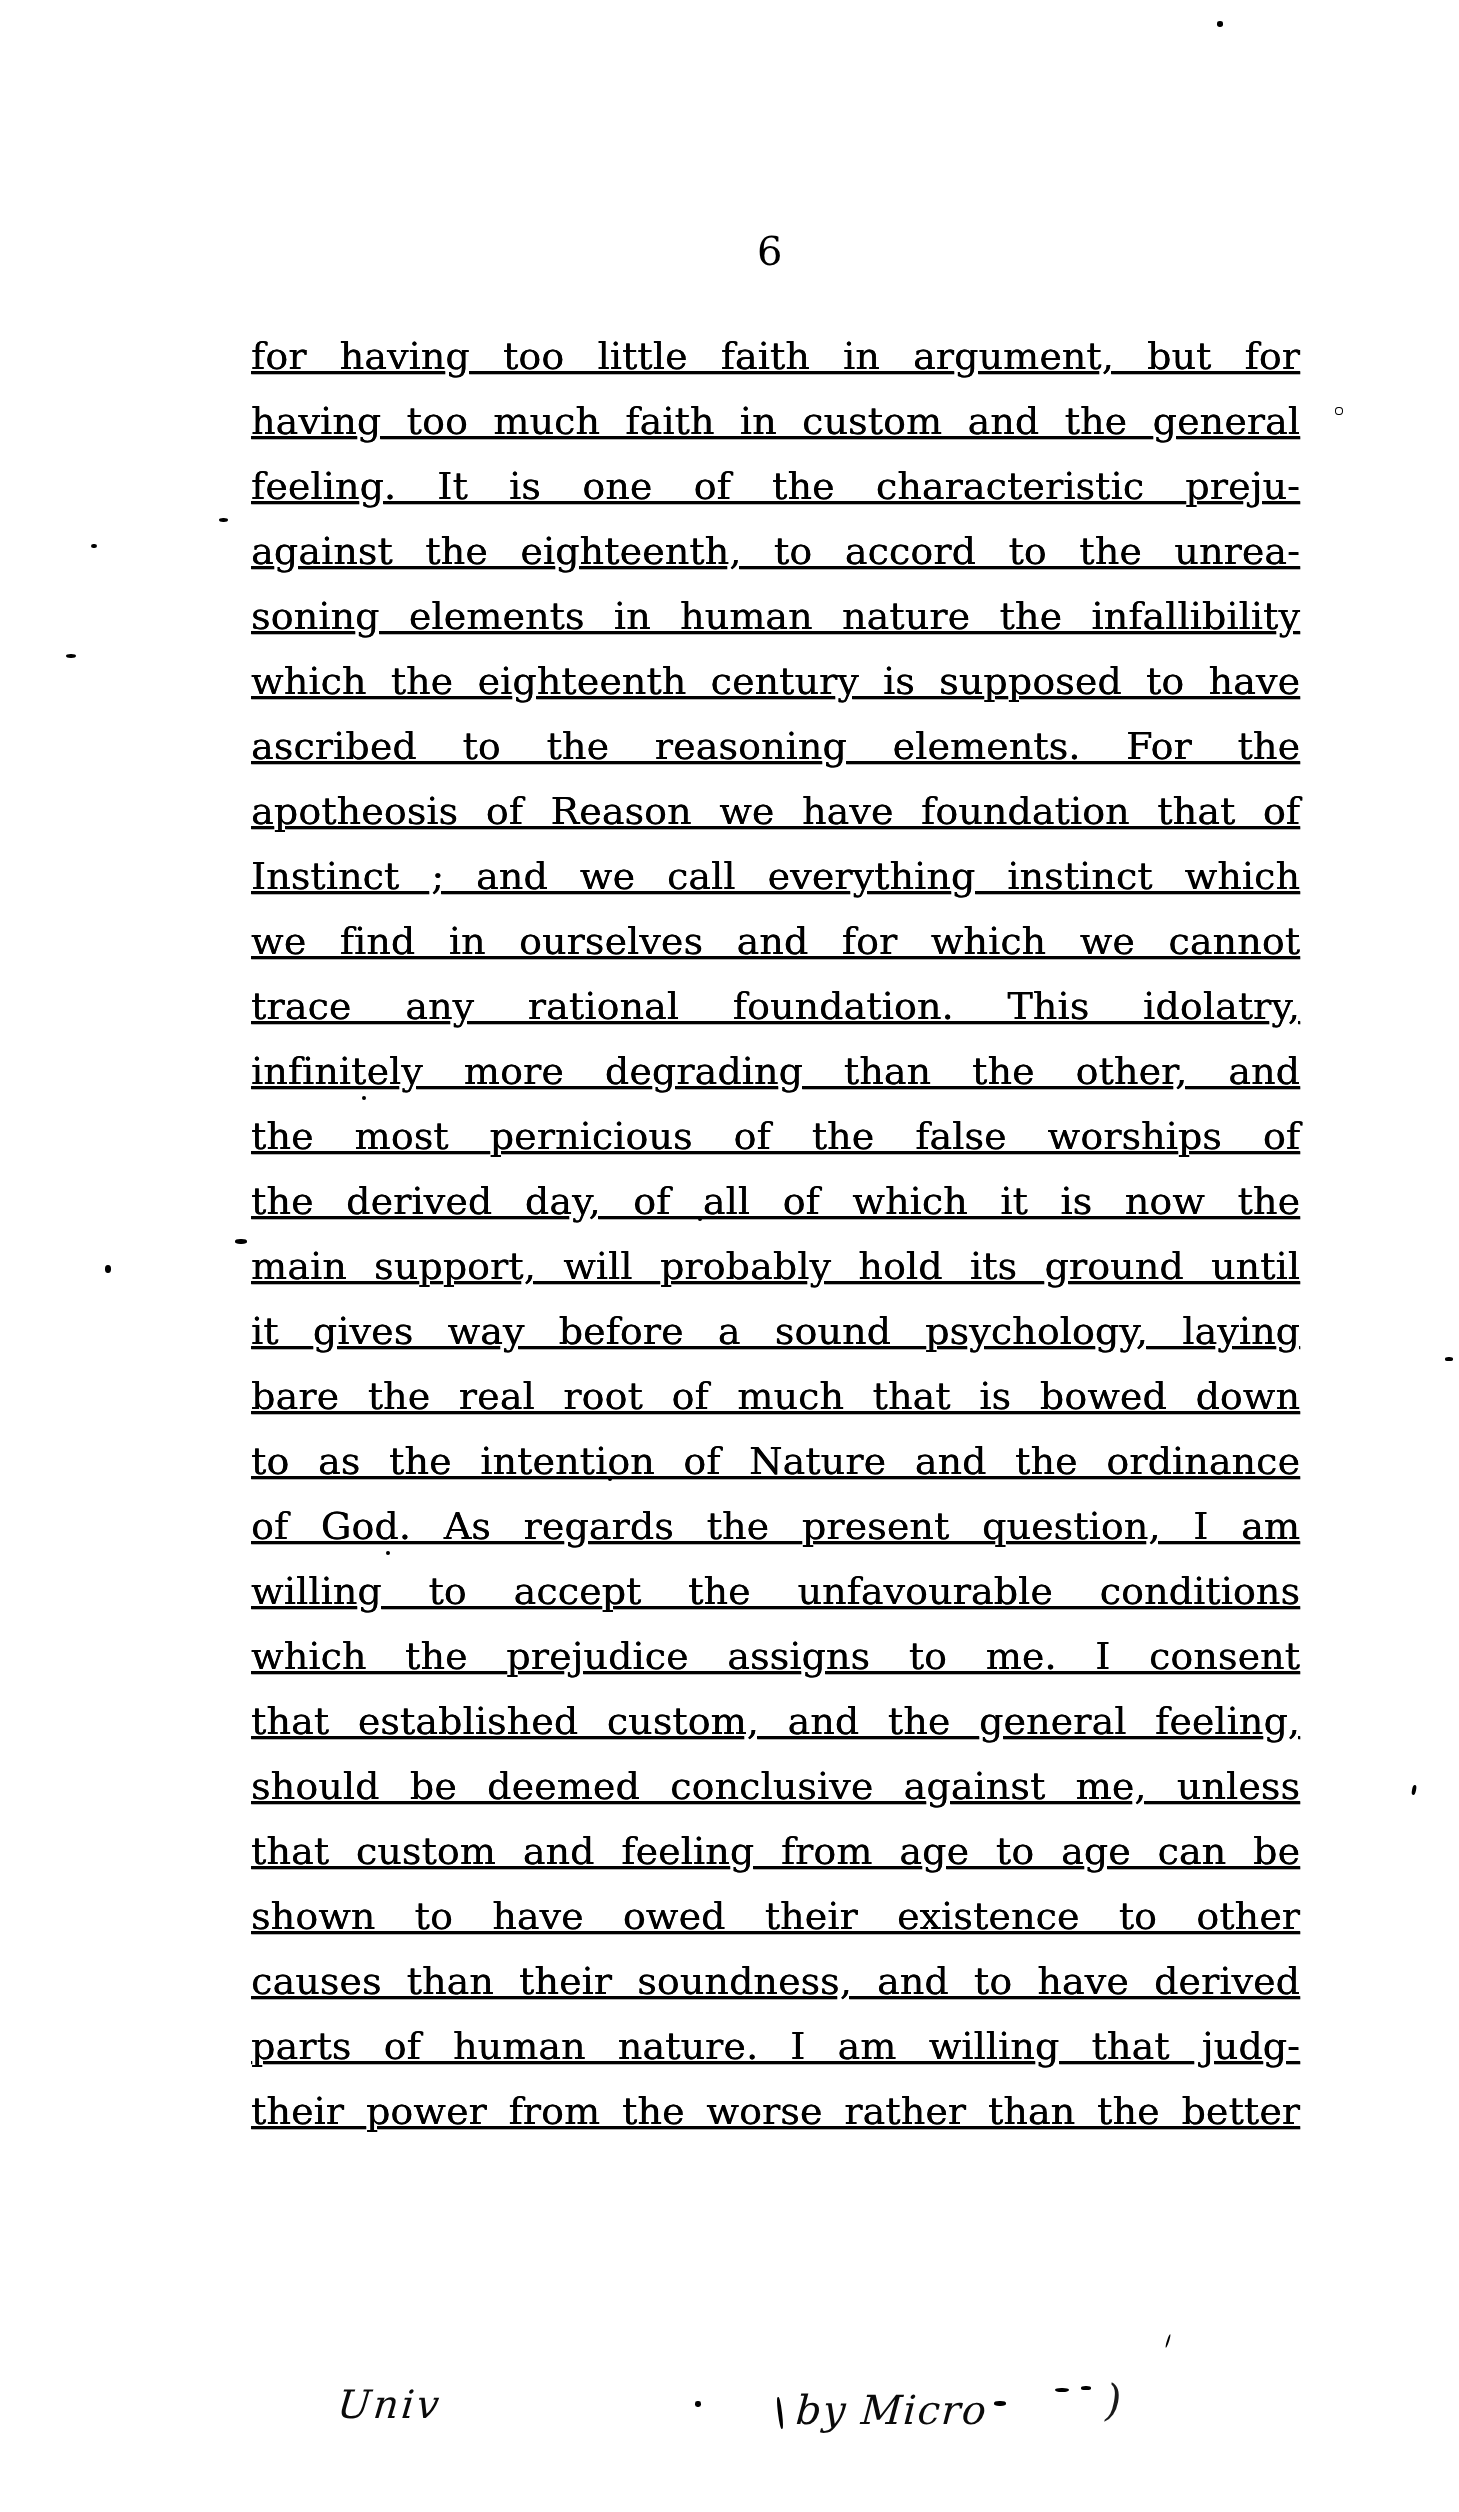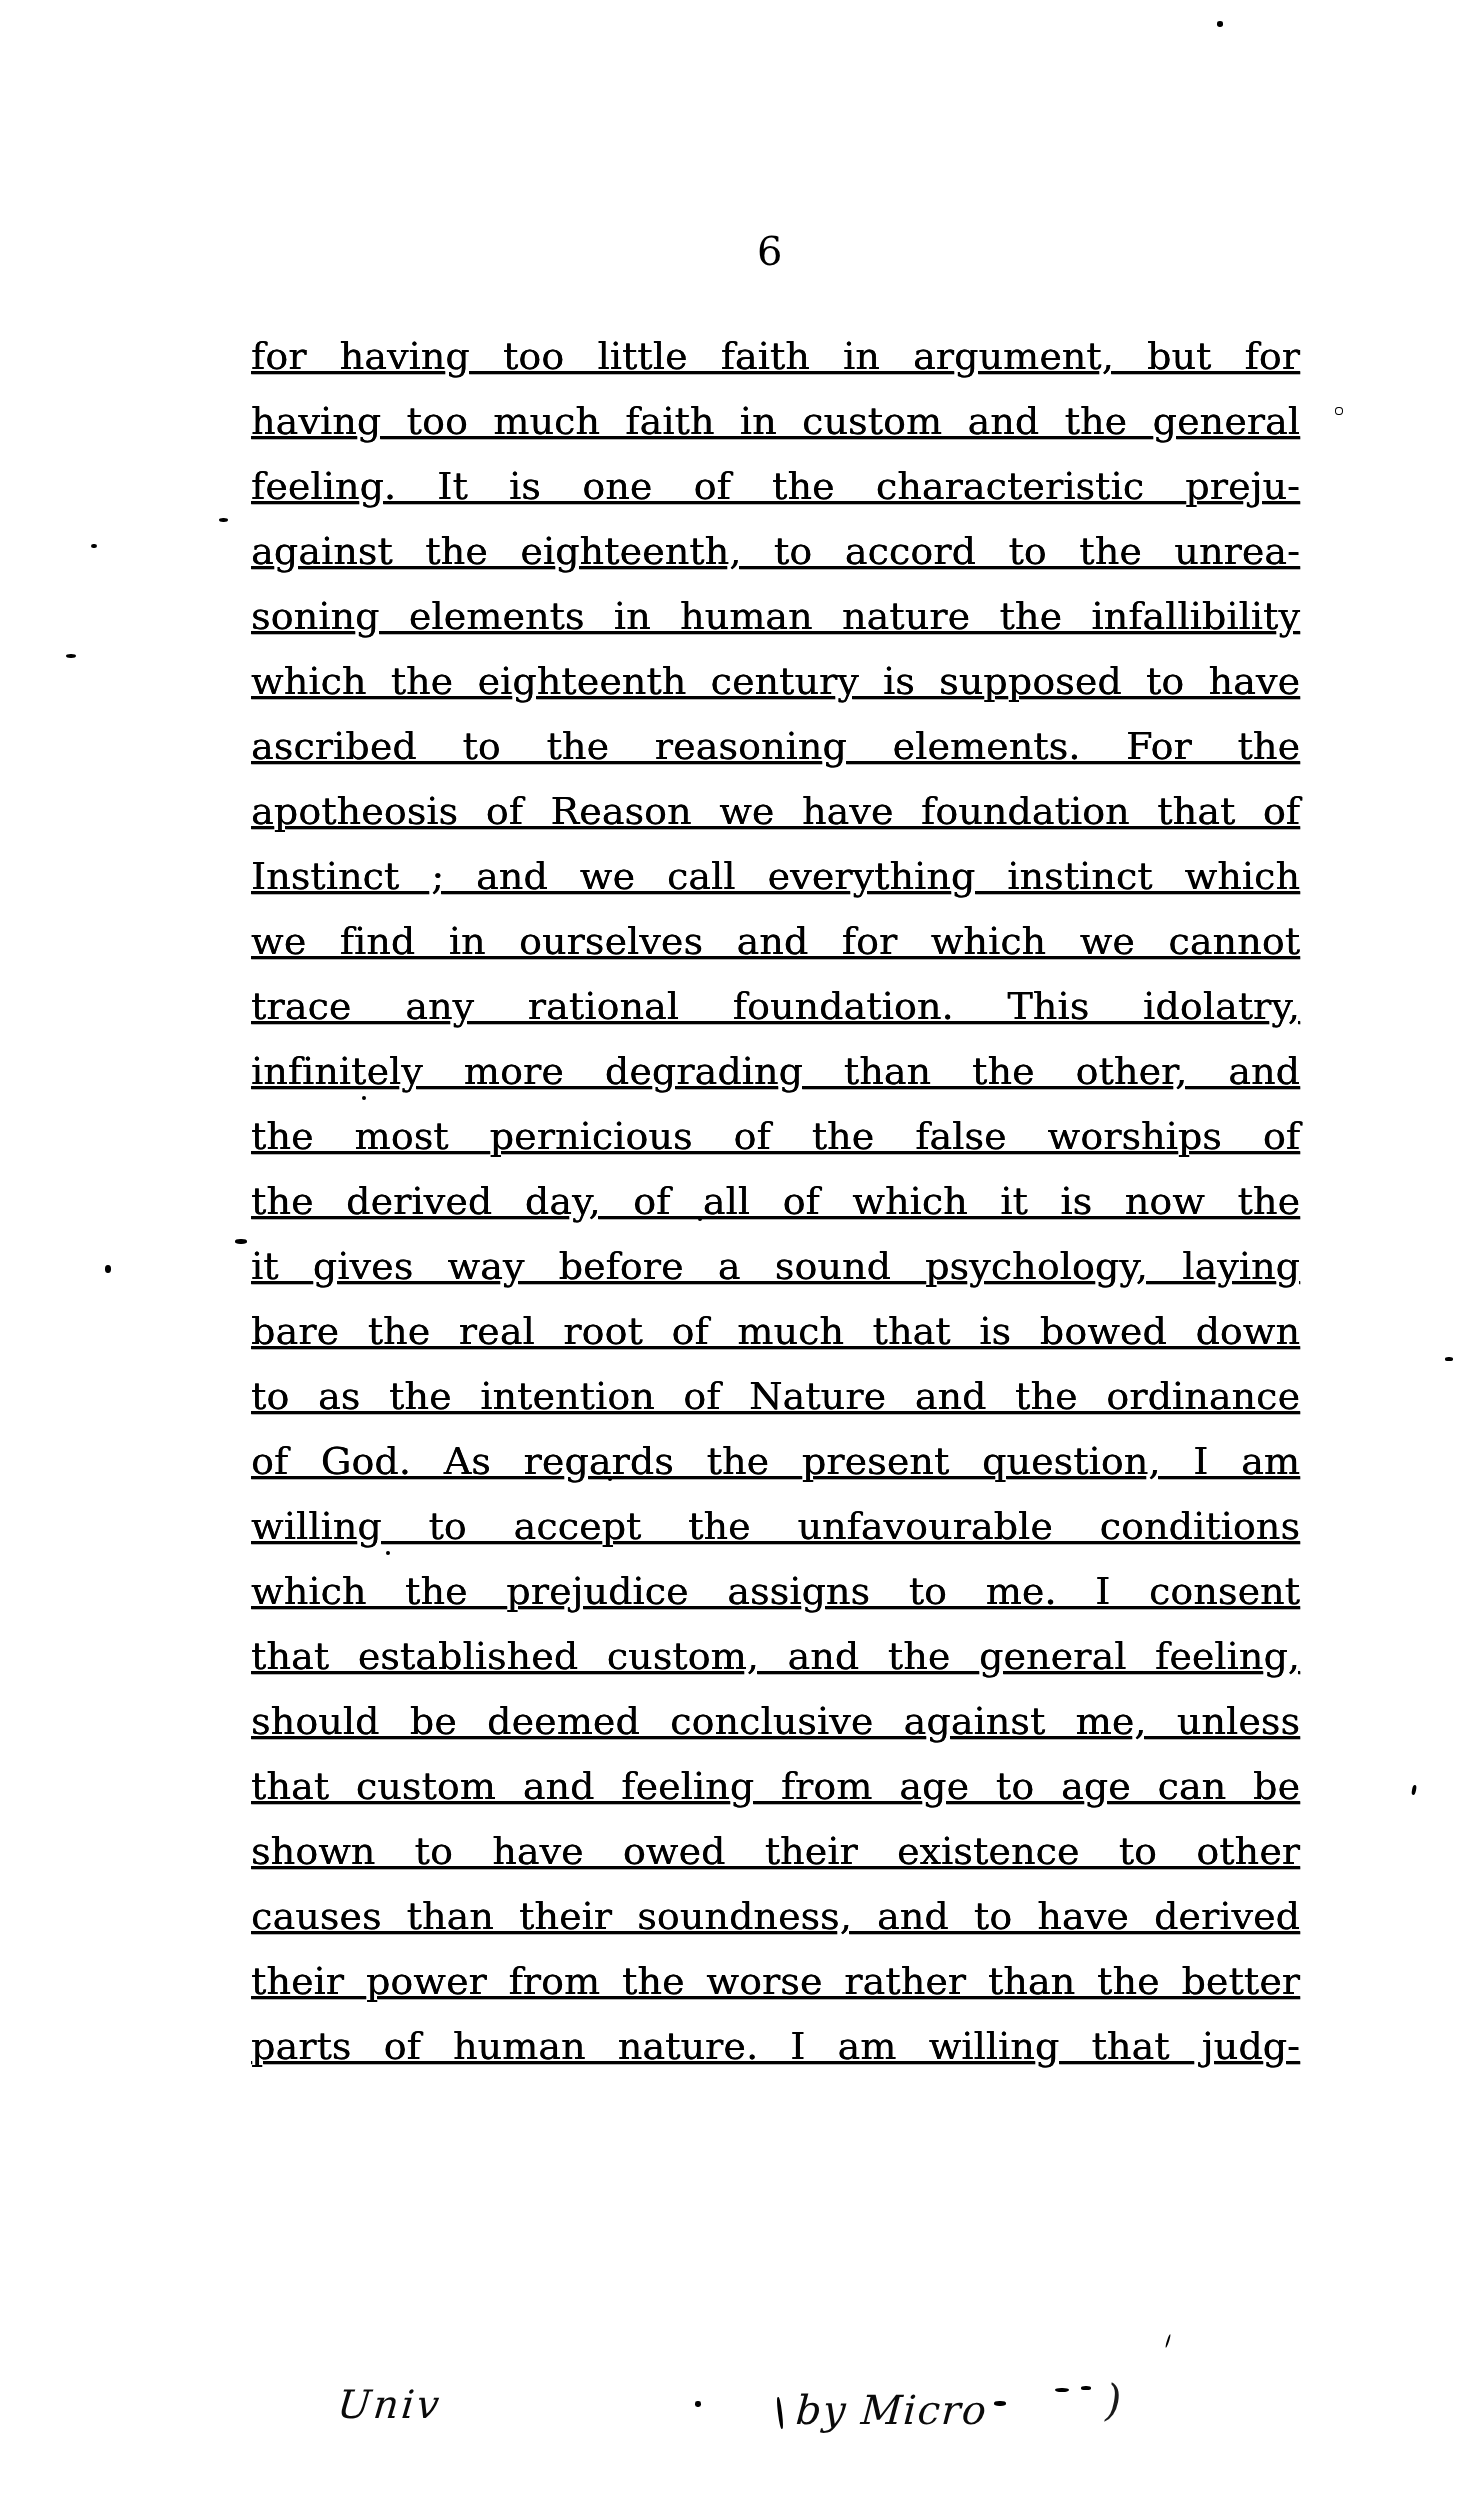--- a/index.html
+++ b/index.html
@@ -68,33 +68,34 @@
       <div class="line">soning elements in human nature the infallibility</div>
       <div class="line">which the eighteenth century is supposed to have</div>
       <div class="line">ascribed to the reasoning elements. For the</div>
       <div class="line">apotheosis of Reason we have foundation that of</div>
       <div class="line">Instinct ; and we call everything instinct which</div>
       <div class="line">we find in ourselves and for which we cannot</div>
       <div class="line">trace any rational foundation. This idolatry,</div>
       <div class="line">infinitely more degrading than the other, and</div>
       <div class="line">the most pernicious of the false worships of</div>
       <div class="line">the derived day, of all of which it is now the</div>
+      <div class="line">main support, will probably hold its ground until</div>
       <div class="line">it gives way before a sound psychology, laying</div>
       <div class="line">bare the real root of much that is bowed down</div>
       <div class="line">to as the intention of Nature and the ordinance</div>
       <div class="line">of God. As regards the present question, I am</div>
       <div class="line">willing to accept the unfavourable conditions</div>
       <div class="line">which the prejudice assigns to me. I consent</div>
       <div class="line">that established custom, and the general feeling,</div>
       <div class="line">should be deemed conclusive against me, unless</div>
       <div class="line">that custom and feeling from age to age can be</div>
       <div class="line">shown to have owed their existence to other</div>
       <div class="line">causes than their soundness, and to have derived</div>
+      <div class="line">parts of human nature. I am willing that judg-</div>
       <div class="line">their power from the worse rather than the better</div>
-      <div class="line">parts of human nature. I am willing that judg-</div>
     </div>
 
   <span class="footer-frag footer-univ">Univ</span>
 
   <span class="footer-frag footer-micro">by Micro</span>
 
   <span class="footer-frag footer-tail">)</span>
 
   <div class="speck" style="left:1217px; top:21px;  width:6.2px;  height:5.5px;"></div>
   <div class="speck" style="left:1335px; top:407px; width:5.5px;  height:6.2px; background:transparent; border:1.4px solid #000;"></div>

